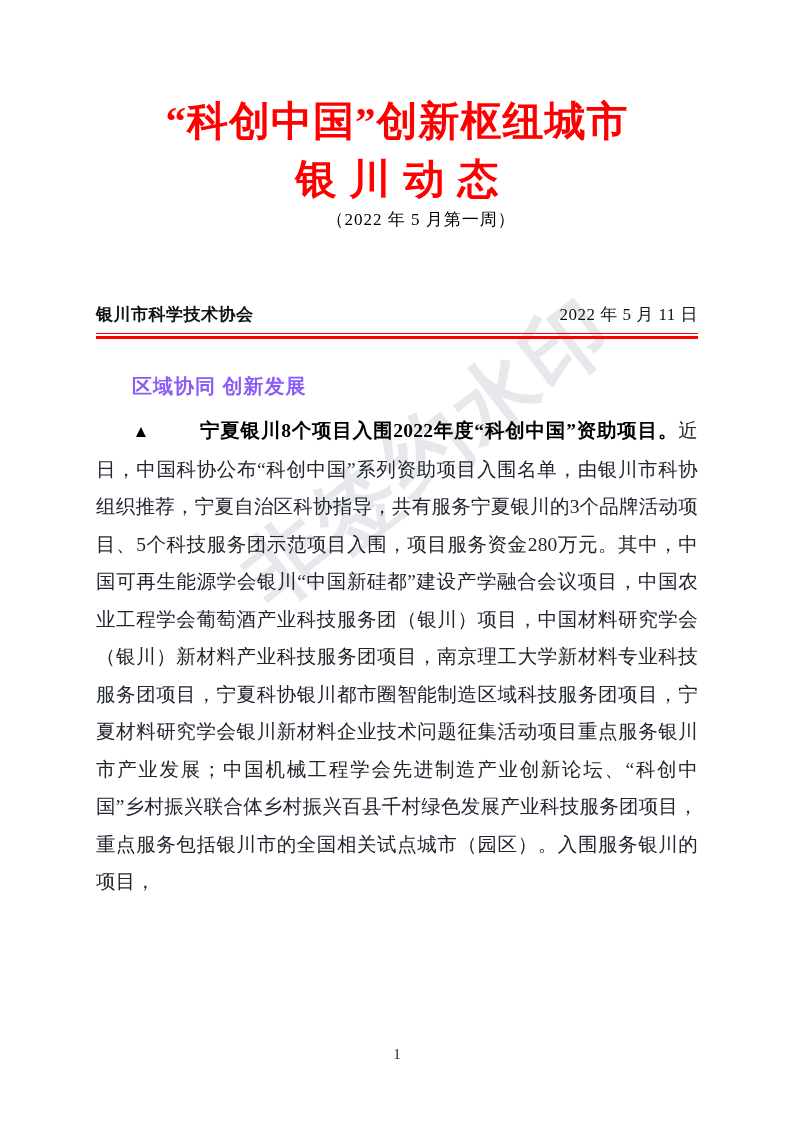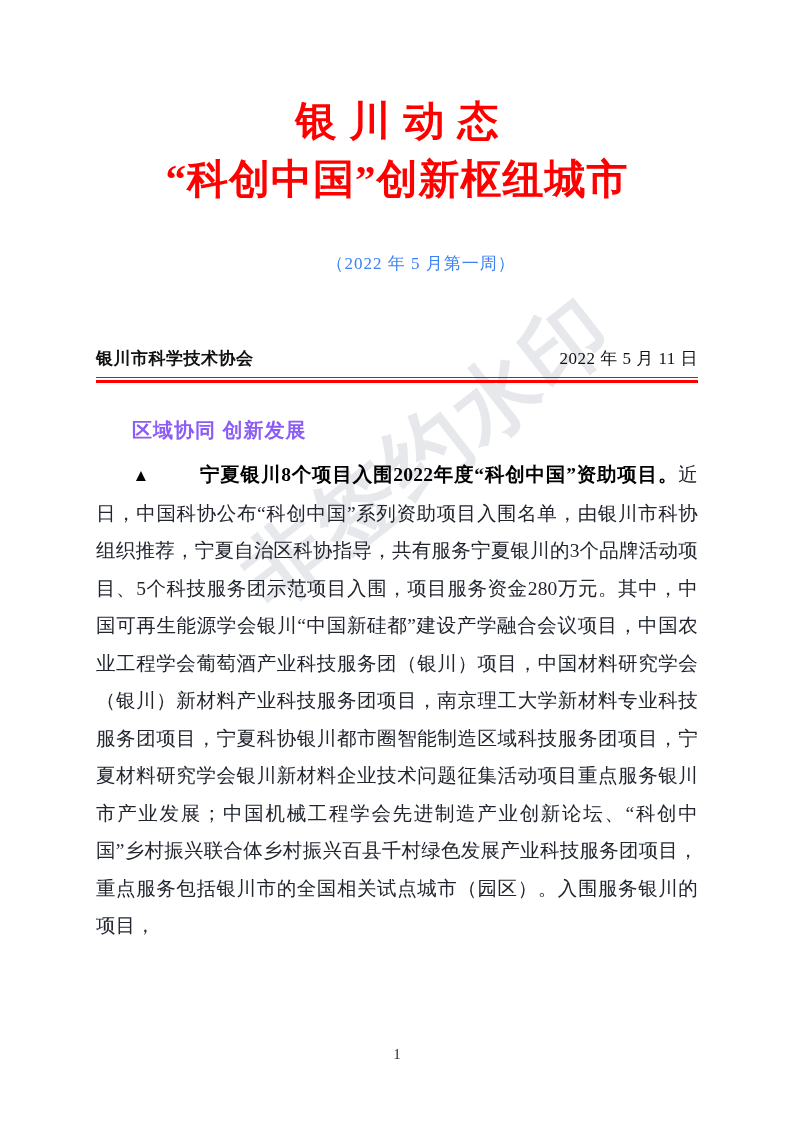--- a/index.html
+++ b/index.html
@@ -68,26 +68,25 @@
     line-height: 1.42;
     letter-spacing: 1px;
     white-space: nowrap;
   }
   .masthead-line.line2 {
     letter-spacing: 13px;
     padding-left: 13px;
   }
 
   .issue-date {
-    margin-top: 44px;
     text-align: center;
     font-family: "Liberation Serif", "DejaVu Serif", serif;
     font-size: 17px;
     letter-spacing: 1px;
-    color: #3b82f6;
+    color: #000000;
     padding-left: 48px;
   }
 
   
   .header-bar {
     margin: 72px 96px 0 96px;
     display: flex;
     justify-content: space-between;
     align-items: flex-end;
     font-size: 17px;
@@ -166,22 +165,22 @@
 
 <div class="page">
 
   <div class="watermark-layer">
     <div class="watermark">非签约水印</div>
   </div>
 
   <div class="content">
 
     <div class="masthead">
+      <div class="masthead-line line1">“科创中国”创新枢纽城市</div>
       <div class="masthead-line line2">银川动态</div>
-      <div class="masthead-line line1">“科创中国”创新枢纽城市</div>
       <div class="issue-date">（2022 年 5 月第一周）</div>
     </div>
 
     <div class="header-bar">
       <div class="header-org">银川市科学技术协会</div>
       <div class="header-date">2022 年 5 月 11 日</div>
     </div>
     <div class="rule"></div>
 
     <div class="body-block">

